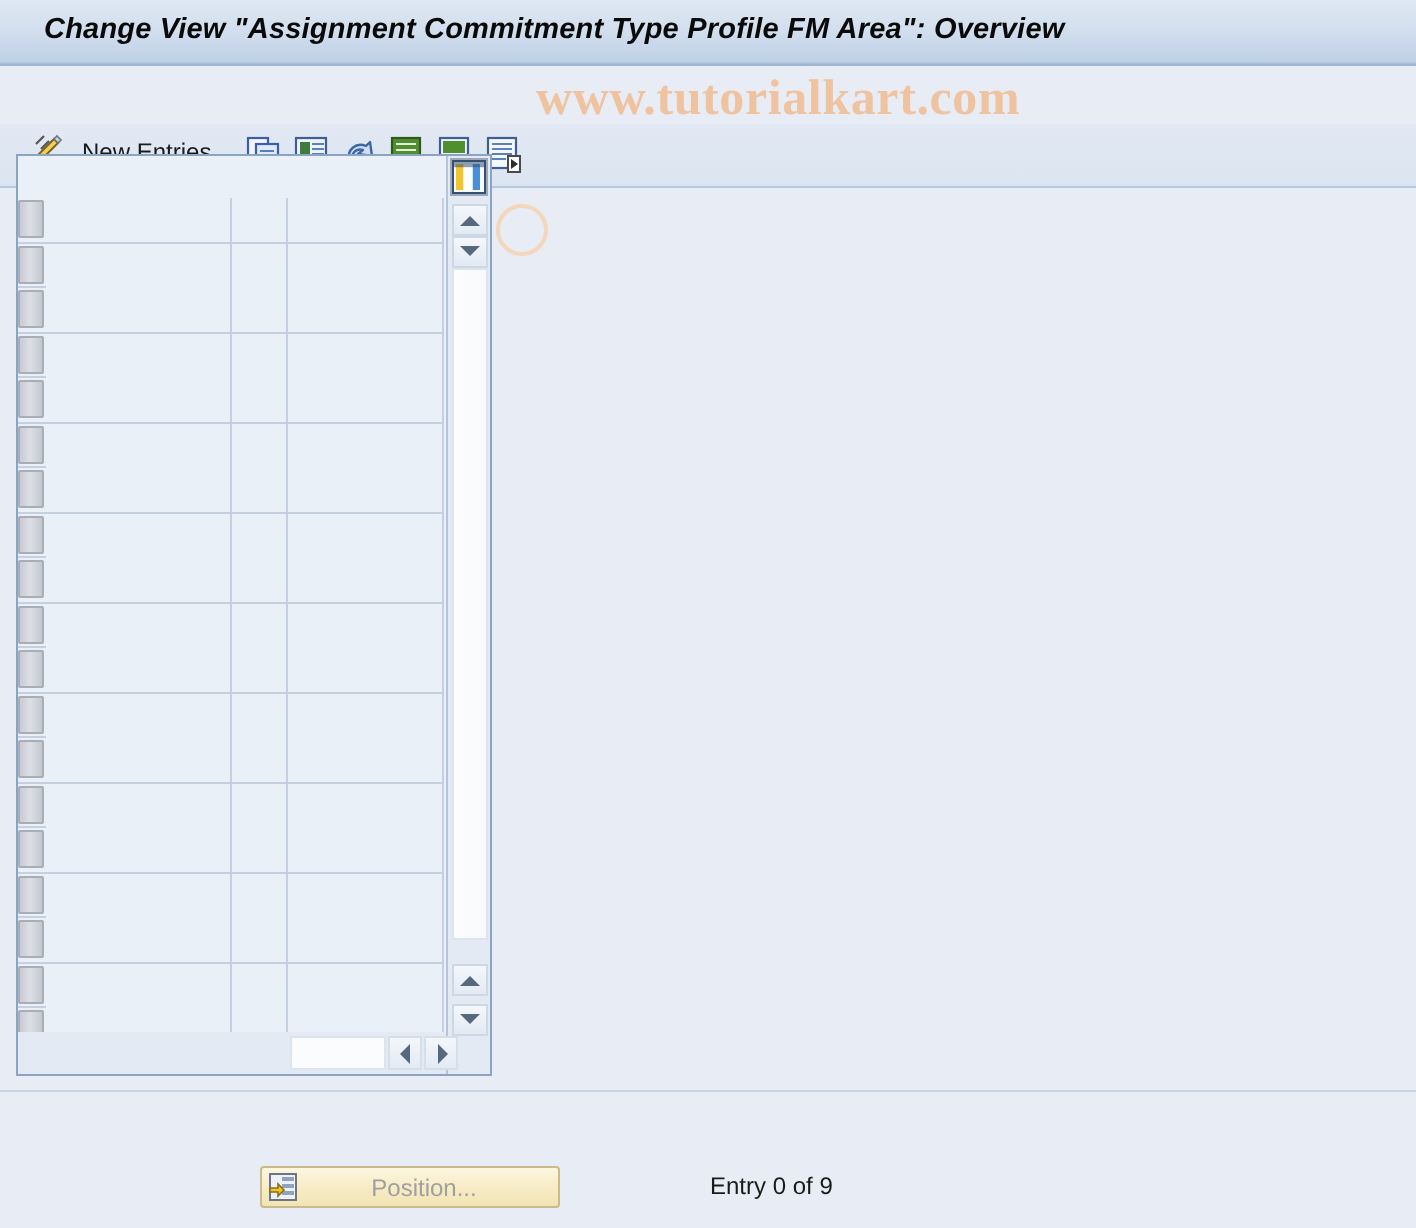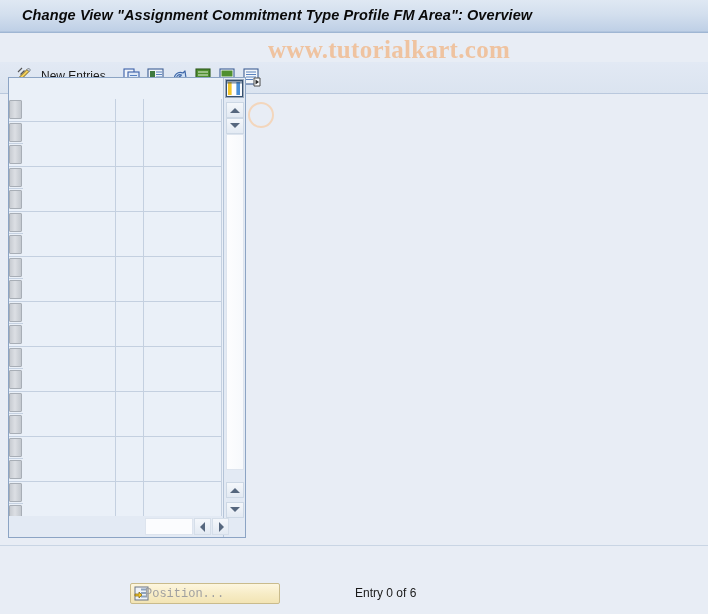--- a/index.html
+++ b/index.html
@@ -249,26 +249,25 @@
     width: 150px; height: 21px;
     background: linear-gradient(to bottom, #fdf6df 0%, #f7ecc6 52%, #f2e4b4 100%);
     border: 1px solid #c9bb8c;
     border-radius: 2px;
     box-sizing: border-box;
     cursor: default;
   }
   .position-btn .pb-label {
     position: absolute;
     left: 0; right: 0; top: 3px;
-    text-align: left;
+    text-align: center;
     font-size: 12px;
     color: #a0a0a0;
     padding-left: 14px;
     white-space: nowrap;
-    font-family: Liberation Mono, monospace;
   }
   .entry-count {
     position: absolute;
     left: 355px; top: 586px;
     font-size: 12px;
     color: #1a1a1a;
     white-space: nowrap;
   }
 </style>
 </head>
@@ -508,13 +507,13 @@
   <svg width="16" height="16" viewBox="0 0 16 16" style="position:absolute;left:3px;top:2px;">
     <rect x="1" y="1" width="13" height="13" fill="#eef2f8" stroke="#6a7585" stroke-width="1"></rect>
     <rect x="7" y="2.5" width="6" height="2" fill="#8ea3bd"></rect>
     <rect x="7" y="6" width="6" height="2" fill="#8ea3bd"></rect>
     <rect x="7" y="9.5" width="6" height="2" fill="#8ea3bd"></rect>
     <path d="M1 8 L5 8 L5 6 L8 9 L5 12 L5 10 L1 10 Z" fill="#f2c52a" stroke="#8a6f15" stroke-width="0.8"></path>
   </svg>
   <div class="pb-label">Position...</div>
 </div>
 
-<div class="entry-count">Entry 0 of 6</div>
+<div class="entry-count">Entry 0 of 9</div>
 
 </body></html>

